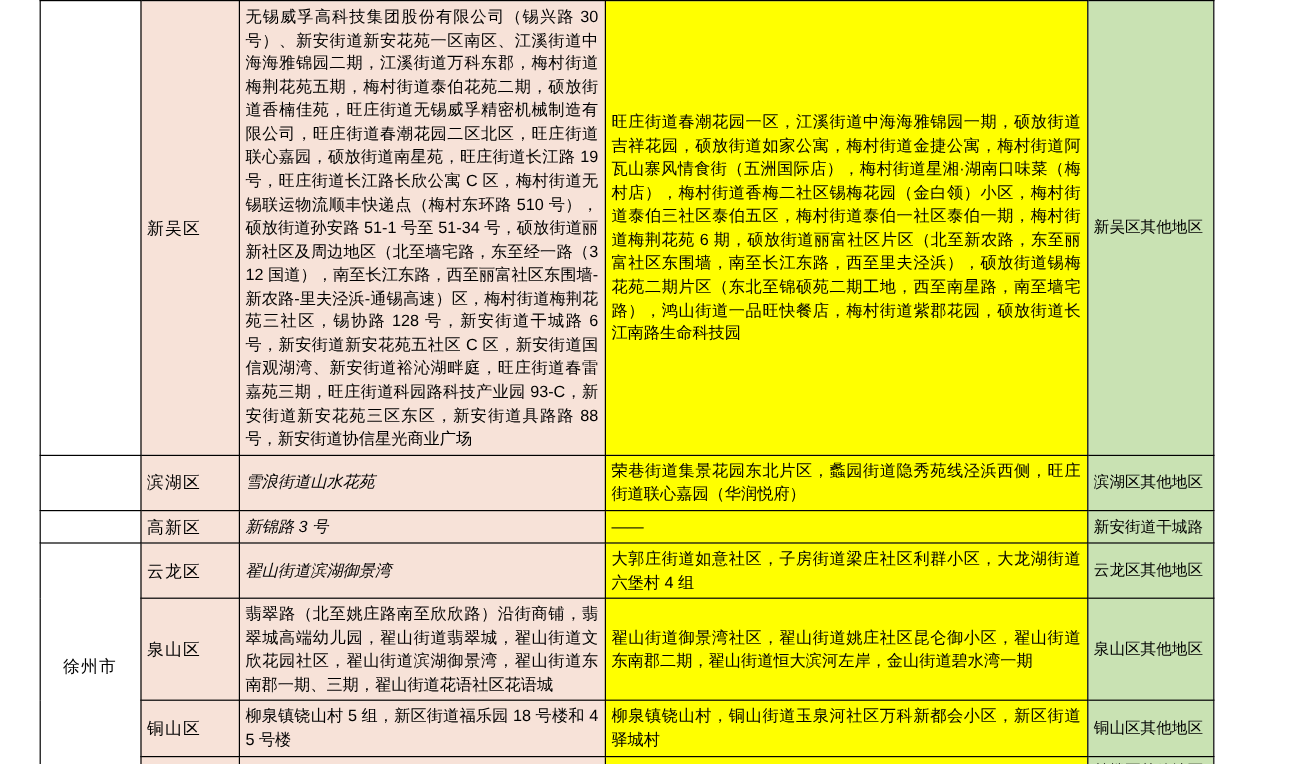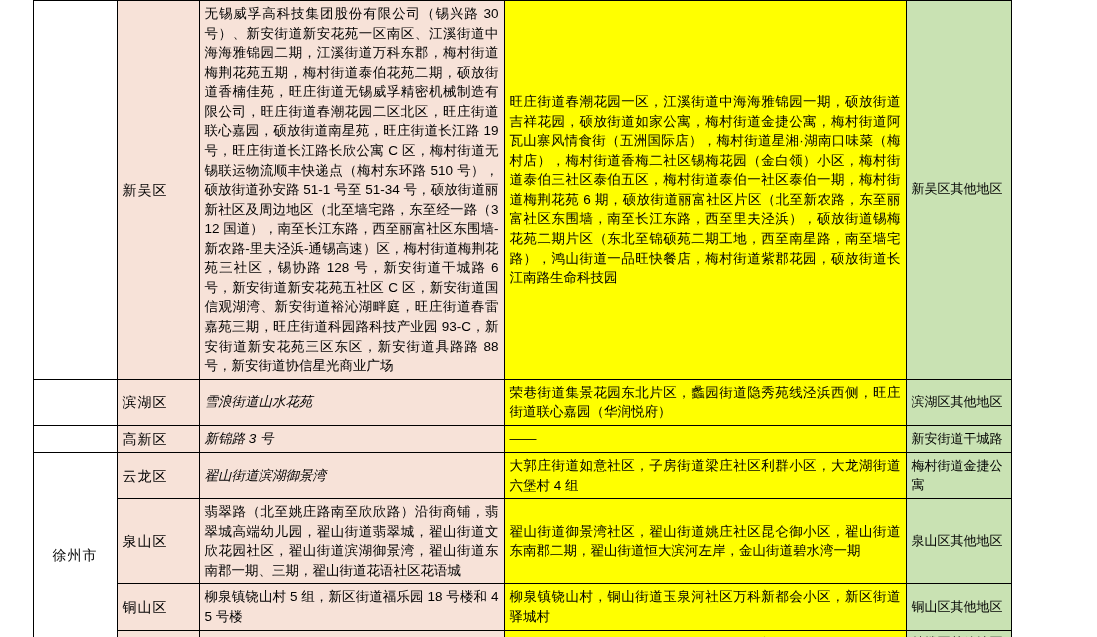--- a/index.html
+++ b/index.html
@@ -113,21 +113,21 @@
       <td class="low-cell">新安街道干城路</td>
       <td class="blank-col edge-col"></td>
     </tr>
 
     <tr>
       <td class="blank-col edge-col"></td>
       <td class="city-cell" rowspan="4">徐州市</td>
       <td class="district-cell district-high">云龙区</td>
       <td class="high-cell pad-left">翟山街道滨湖御景湾</td>
       <td class="mid-cell">大郭庄街道如意社区，子房街道梁庄社区利群小区，大龙湖街道六堡村 4 组</td>
-      <td class="low-cell">梅村街道金捷公寓</td>
+      <td class="low-cell">云龙区其他地区</td>
       <td class="blank-col edge-col"></td>
     </tr>
 
     <tr>
       <td class="blank-col edge-col"></td>
       <td class="district-cell district-high">泉山区</td>
       <td class="high-cell">翡翠路（北至姚庄路南至欣欣路）沿街商铺，翡翠城高端幼儿园，翟山街道翡翠城，翟山街道文欣花园社区，翟山街道滨湖御景湾，翟山街道东南郡一期、三期，翟山街道花语社区花语城</td>
       <td class="mid-cell">翟山街道御景湾社区，翟山街道姚庄社区昆仑御小区，翟山街道东南郡二期，翟山街道恒大滨河左岸，金山街道碧水湾一期</td>
       <td class="low-cell">泉山区其他地区</td>
       <td class="blank-col edge-col"></td>

